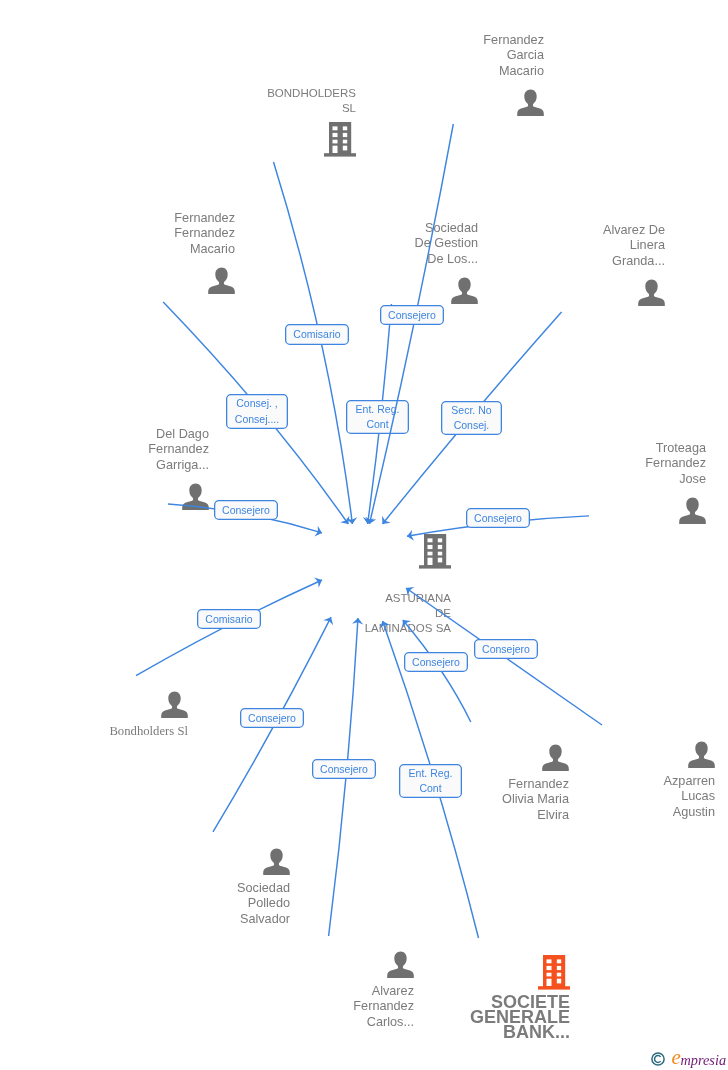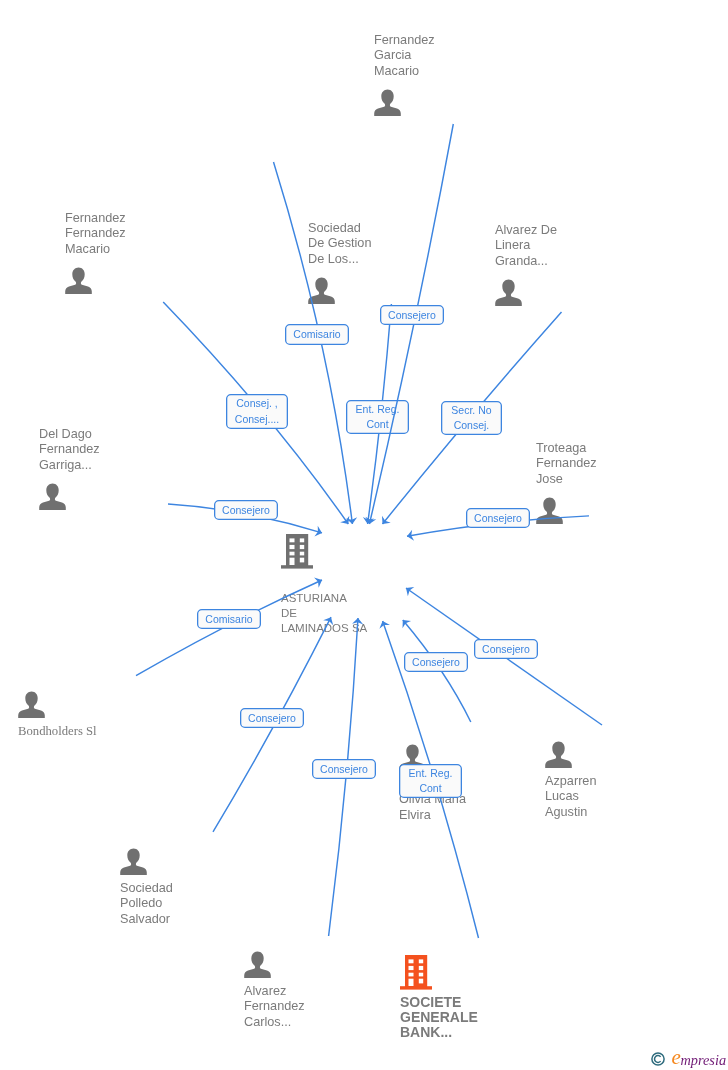--- a/index.html
+++ b/index.html
@@ -2,21 +2,21 @@
 <html><head>
 <meta charset="utf-8">
 <title>Company relations graph</title>
 <style>
   html,body{margin:0;padding:0;background:#ffffff;}
   body{width:728px;height:1070px;position:relative;overflow:hidden;
        font-family:"Liberation Sans",sans-serif;-webkit-font-smoothing:antialiased;}
   #graph{position:absolute;left:0;top:0;width:728px;height:1070px;}
   #edges{position:absolute;left:0;top:0;width:728px;height:1070px;overflow:visible;z-index:3;}
   #nodes-layer{position:absolute;left:0;top:0;width:728px;height:1070px;z-index:1;}
-  .node{position:absolute;transform:translate(-50%,0);text-align:left;}
+  .node{position:absolute;transform:translate(-50%,0);text-align:right;}
   .node-label{color:#7b7b7b;font-size:12.7px;line-height:15.4px;white-space:nowrap;}
   .icon-wrap{display:block;}
   #logo{position:absolute;left:651px;top:1050px;width:77px;height:20px;}
   .logo-c{position:absolute;left:0px;top:1.5px;}
   .logo-e{position:absolute;left:20.5px;top:-2px;color:#f5881f;
           font-family:"Liberation Serif",serif;font-style:italic;font-size:21px;
           line-height:18px;}
   .logo-rest{position:absolute;left:29.5px;top:4.2px;
              font-family:"Liberation Serif",serif;font-style:italic;color:#701a75;
              font-size:14.3px;line-height:12px;white-space:nowrap;}
@@ -103,20 +103,40 @@
         <text x="436" y="665.6" text-anchor="middle" fill="#3d85e0" font-size="10.5" font-family="&quot;Liberation Sans&quot;, sans-serif">Consejero</text>
       </g>
       <path d="M602,725 L406,588" stroke="#3d85e0" stroke-width="1.45" fill="none"></path>
       <path d="M0,0 L-6.2,-5.6 L-4.3,0 L-6.2,5.6 Z" fill="#3d85e0" transform="translate(406,588) rotate(-145)"></path>
       <g>
         <rect x="474.65" y="639.65" width="62.7" height="18.7" rx="4.2" ry="4.2" fill="#fafafa" stroke="#3d85e0" stroke-width="1.3"></rect>
         <text x="506" y="652.6" text-anchor="middle" fill="#3d85e0" font-size="10.5" font-family="&quot;Liberation Sans&quot;, sans-serif">Consejero</text>
       </g>
     </svg>
   <div id="nodes-layer">
+      <div class="node" style="top: 122px; height: 35px; left: 271px; width: 170px;">
+        <div class="node-label" style="font-size: 11.5px; line-height: 14.9px; position: absolute; left: 0px; width: 100%; bottom: 41px;">
+          <div>BONDHOLDERS</div>
+          <div>SL</div>
+        </div>
+        <div class="icon-wrap" style="height: 35px;"><svg viewBox="0 0 32 35" width="32" height="35">
+            <g fill="#707070">
+              <path d="M5 0 L27.2 0 L27.2 32 L5 32 Z"></path>
+              <path d="M0 31.2 L32 31.2 L32 34.6 L0 34.6 Z"></path>
+              <rect x="8.5" y="4.4" width="5" height="3.9" fill="#ffffff"></rect>
+              <rect x="8.5" y="10.9" width="5" height="4.2" fill="#ffffff"></rect>
+              <rect x="8.5" y="17.7" width="5" height="3.7" fill="#ffffff"></rect>
+              <rect x="8.5" y="23.7" width="5" height="7.3" fill="#ffffff"></rect>
+              <rect x="18.8" y="4.4" width="4.4" height="3.9" fill="#ffffff"></rect>
+              <rect x="18.8" y="10.9" width="4.4" height="4.2" fill="#ffffff"></rect>
+              <rect x="18.8" y="17.7" width="4.4" height="3.7" fill="#ffffff"></rect>
+              <rect x="18.8" y="23.7" width="4.4" height="4.7" fill="#ffffff"></rect>
+            </g>
+          </svg></div>
+      </div>
       <div class="node" style="top: 89px; height: 27px; left: 459px; width: 170px;">
         <div class="node-label" style="position: absolute; left: 0px; width: 100%; bottom: 37px;">
           <div>Fernandez</div>
           <div>Garcia</div>
           <div>Macario</div>
         </div>
         <div class="icon-wrap" style="height: 27px;"><svg viewBox="0 0 27 27" width="27" height="27">
             <path fill="#707070" d="M13.6 0.6 C10.0 0.6 7.3 3.4 7.3 7.3 C7.3 10.6 8.5 13.0 10.2 14.3 C10.8 14.8 11.1 15.3 11.1 16.0 L11.1 16.4 C11.1 17.0 10.7 17.5 10.1 17.7 L4.0 19.6 C1.8 20.3 0.2 22.2 0.2 24.5 L0.2 27 L26.8 27 L26.8 24.5 C26.8 22.2 25.2 20.3 23.0 19.6 L16.9 17.7 C16.3 17.5 15.9 17.0 15.9 16.4 L15.9 16.0 C15.9 15.3 16.2 14.8 16.8 14.3 C18.5 13.0 19.7 10.6 19.7 7.3 C19.7 3.4 17.2 0.6 13.6 0.6 Z"></path>
           </svg></div>
       </div>
@@ -247,21 +267,21 @@
               <rect x="8.5" y="4.4" width="5" height="3.9" fill="#ffffff"></rect>
               <rect x="8.5" y="10.9" width="5" height="4.2" fill="#ffffff"></rect>
               <rect x="8.5" y="17.7" width="5" height="3.7" fill="#ffffff"></rect>
               <rect x="8.5" y="23.7" width="5" height="7.3" fill="#ffffff"></rect>
               <rect x="18.8" y="4.4" width="4.4" height="3.9" fill="#ffffff"></rect>
               <rect x="18.8" y="10.9" width="4.4" height="4.2" fill="#ffffff"></rect>
               <rect x="18.8" y="17.7" width="4.4" height="3.7" fill="#ffffff"></rect>
               <rect x="18.8" y="23.7" width="4.4" height="4.7" fill="#ffffff"></rect>
             </g>
           </svg></div>
-        <div class="node-label" style="font-size: 14px; line-height: 15.2px; font-weight: bold; position: absolute; left: 0px; width: 100%; top: 40px;">
+        <div class="node-label" style="font-size: 18px; line-height: 15.2px; font-weight: bold; position: absolute; left: 0px; width: 100%; top: 40px;">
           <div>SOCIETE</div>
           <div>GENERALE</div>
           <div>BANK...</div>
         </div>
       </div>
     </div>
   <div id="chips-layer"></div>
   <div id="logo">
     <svg class="logo-c" width="14" height="14" viewBox="0 0 14 14">
       <circle cx="7" cy="7" r="6.1" fill="none" stroke="#2e6b7d" stroke-width="1.5"></circle>

